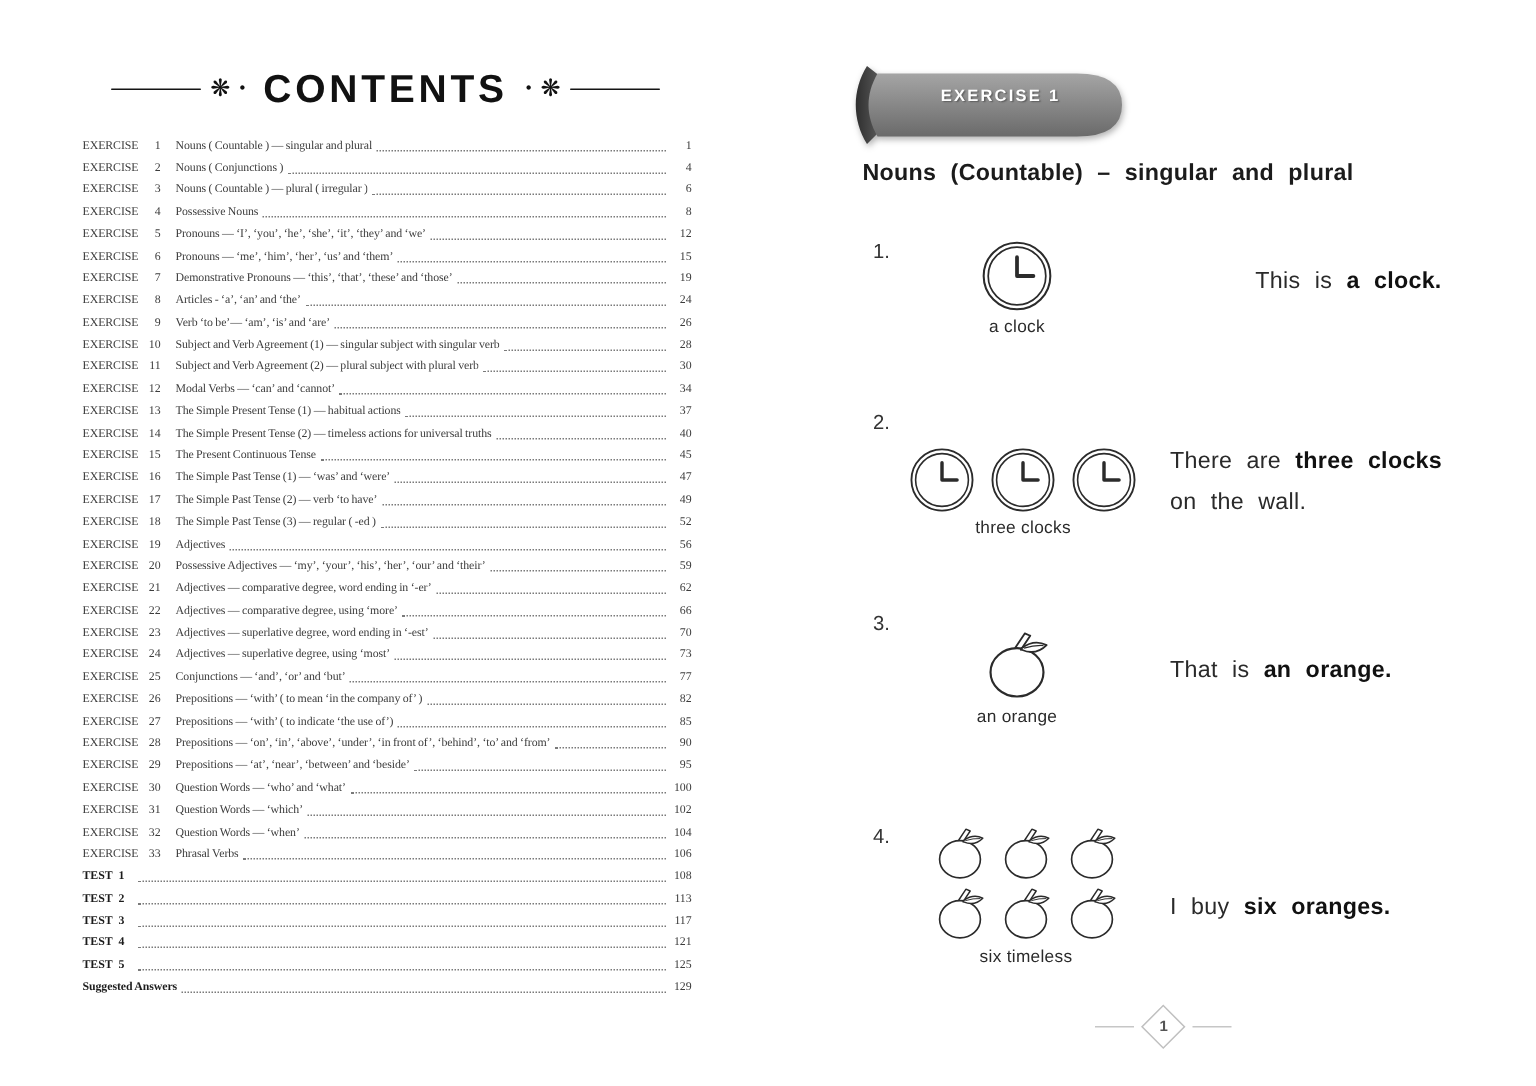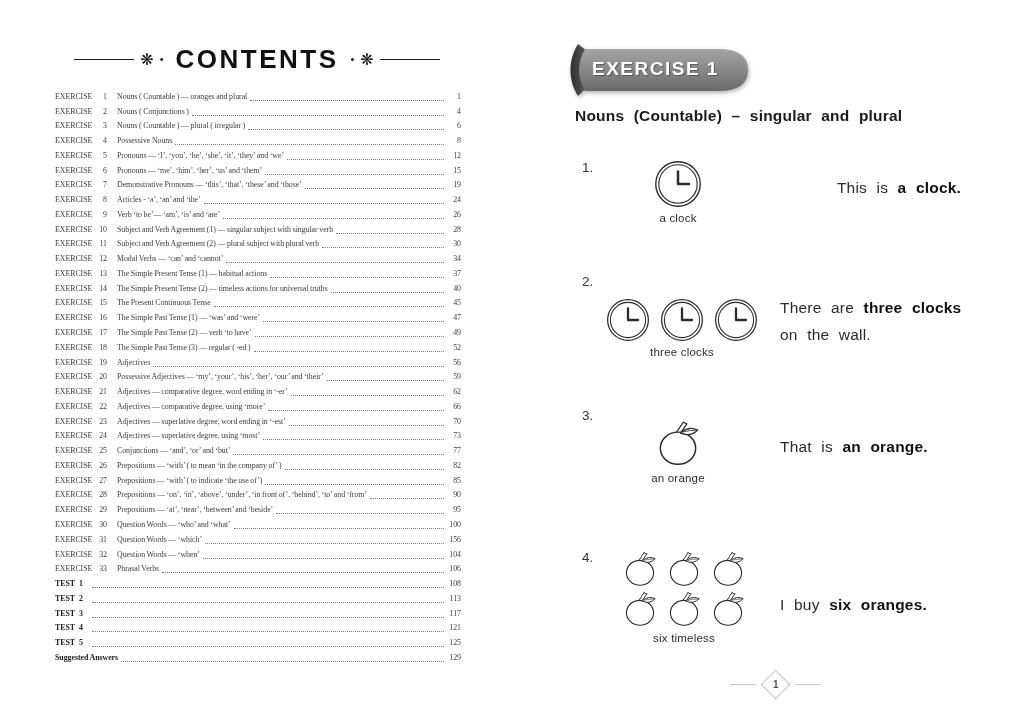--- a/index.html
+++ b/index.html
@@ -32,22 +32,22 @@
   }
   .c-page{flex:0 0 auto;min-width:14px;text-align:right;}
   .test-label{flex:0 0 24px;font-weight:bold;color:#1c1c1c;}
   .test-num{flex:0 0 10px;font-weight:bold;color:#1c1c1c;}
   .answers-label{flex:0 0 auto;font-weight:bold;color:#1c1c1c;}
 
   
   #banner{position:absolute;left:562px;top:42px;width:192px;height:56px;}
   #banner svg{filter:drop-shadow(1px 2px 2px rgba(0,0,0,0.30));}
   #banner-label{
-    position:absolute;left:30px;top:16px;width:150px;text-align:left;
-    font-size:19px;font-weight:bold;color:#ffffff;letter-spacing:1.5px;
+    position:absolute;left:30px;top:16px;width:150px;text-align:center;
+    font-size:11px;font-weight:bold;color:#ffffff;letter-spacing:1.5px;
     text-shadow:1px 1px 1px rgba(0,0,0,0.35);
   }
   #heading{
     position:absolute;left:575px;top:107px;font-size:15.5px;font-weight:bold;
     color:#1b1b1b;word-spacing:5px;letter-spacing:0.2px;
   }
   .ex-item{position:absolute;width:438px;}
   #item1{left:580px;top:158px;height:108px;}
   #item2{left:580px;top:272px;height:124px;}
   #item3{left:580px;top:406px;height:132px;}
@@ -89,21 +89,21 @@
   <span class="contents-title">CONTENTS</span>
   <span class="orn-dot">•</span>
   <span class="orn-flake">❋</span>
   <span class="orn-line"></span>
 </div>
 
 <div id="toc-list">
     <div class="toc-row">
       <span class="c-label">EXERCISE</span>
       <span class="c-num">1</span>
-      <span class="c-title">Nouns ( Countable ) — oranges and plural</span>
+      <span class="c-title">Nouns ( Countable ) — singular and plural</span>
       <span class="leader"></span>
       <span class="c-page">1</span>
     </div>
     <div class="toc-row">
       <span class="c-label">EXERCISE</span>
       <span class="c-num">2</span>
       <span class="c-title">Nouns ( Conjunctions )</span>
       <span class="leader"></span>
       <span class="c-page">4</span>
     </div>
@@ -301,21 +301,21 @@
       <span class="c-num">30</span>
       <span class="c-title">Question Words — ‘who’ and ‘what’</span>
       <span class="leader"></span>
       <span class="c-page">100</span>
     </div>
     <div class="toc-row">
       <span class="c-label">EXERCISE</span>
       <span class="c-num">31</span>
       <span class="c-title">Question Words — ‘which’</span>
       <span class="leader"></span>
-      <span class="c-page">156</span>
+      <span class="c-page">102</span>
     </div>
     <div class="toc-row">
       <span class="c-label">EXERCISE</span>
       <span class="c-num">32</span>
       <span class="c-title">Question Words — ‘when’</span>
       <span class="leader"></span>
       <span class="c-page">104</span>
     </div>
     <div class="toc-row">
       <span class="c-label">EXERCISE</span>

